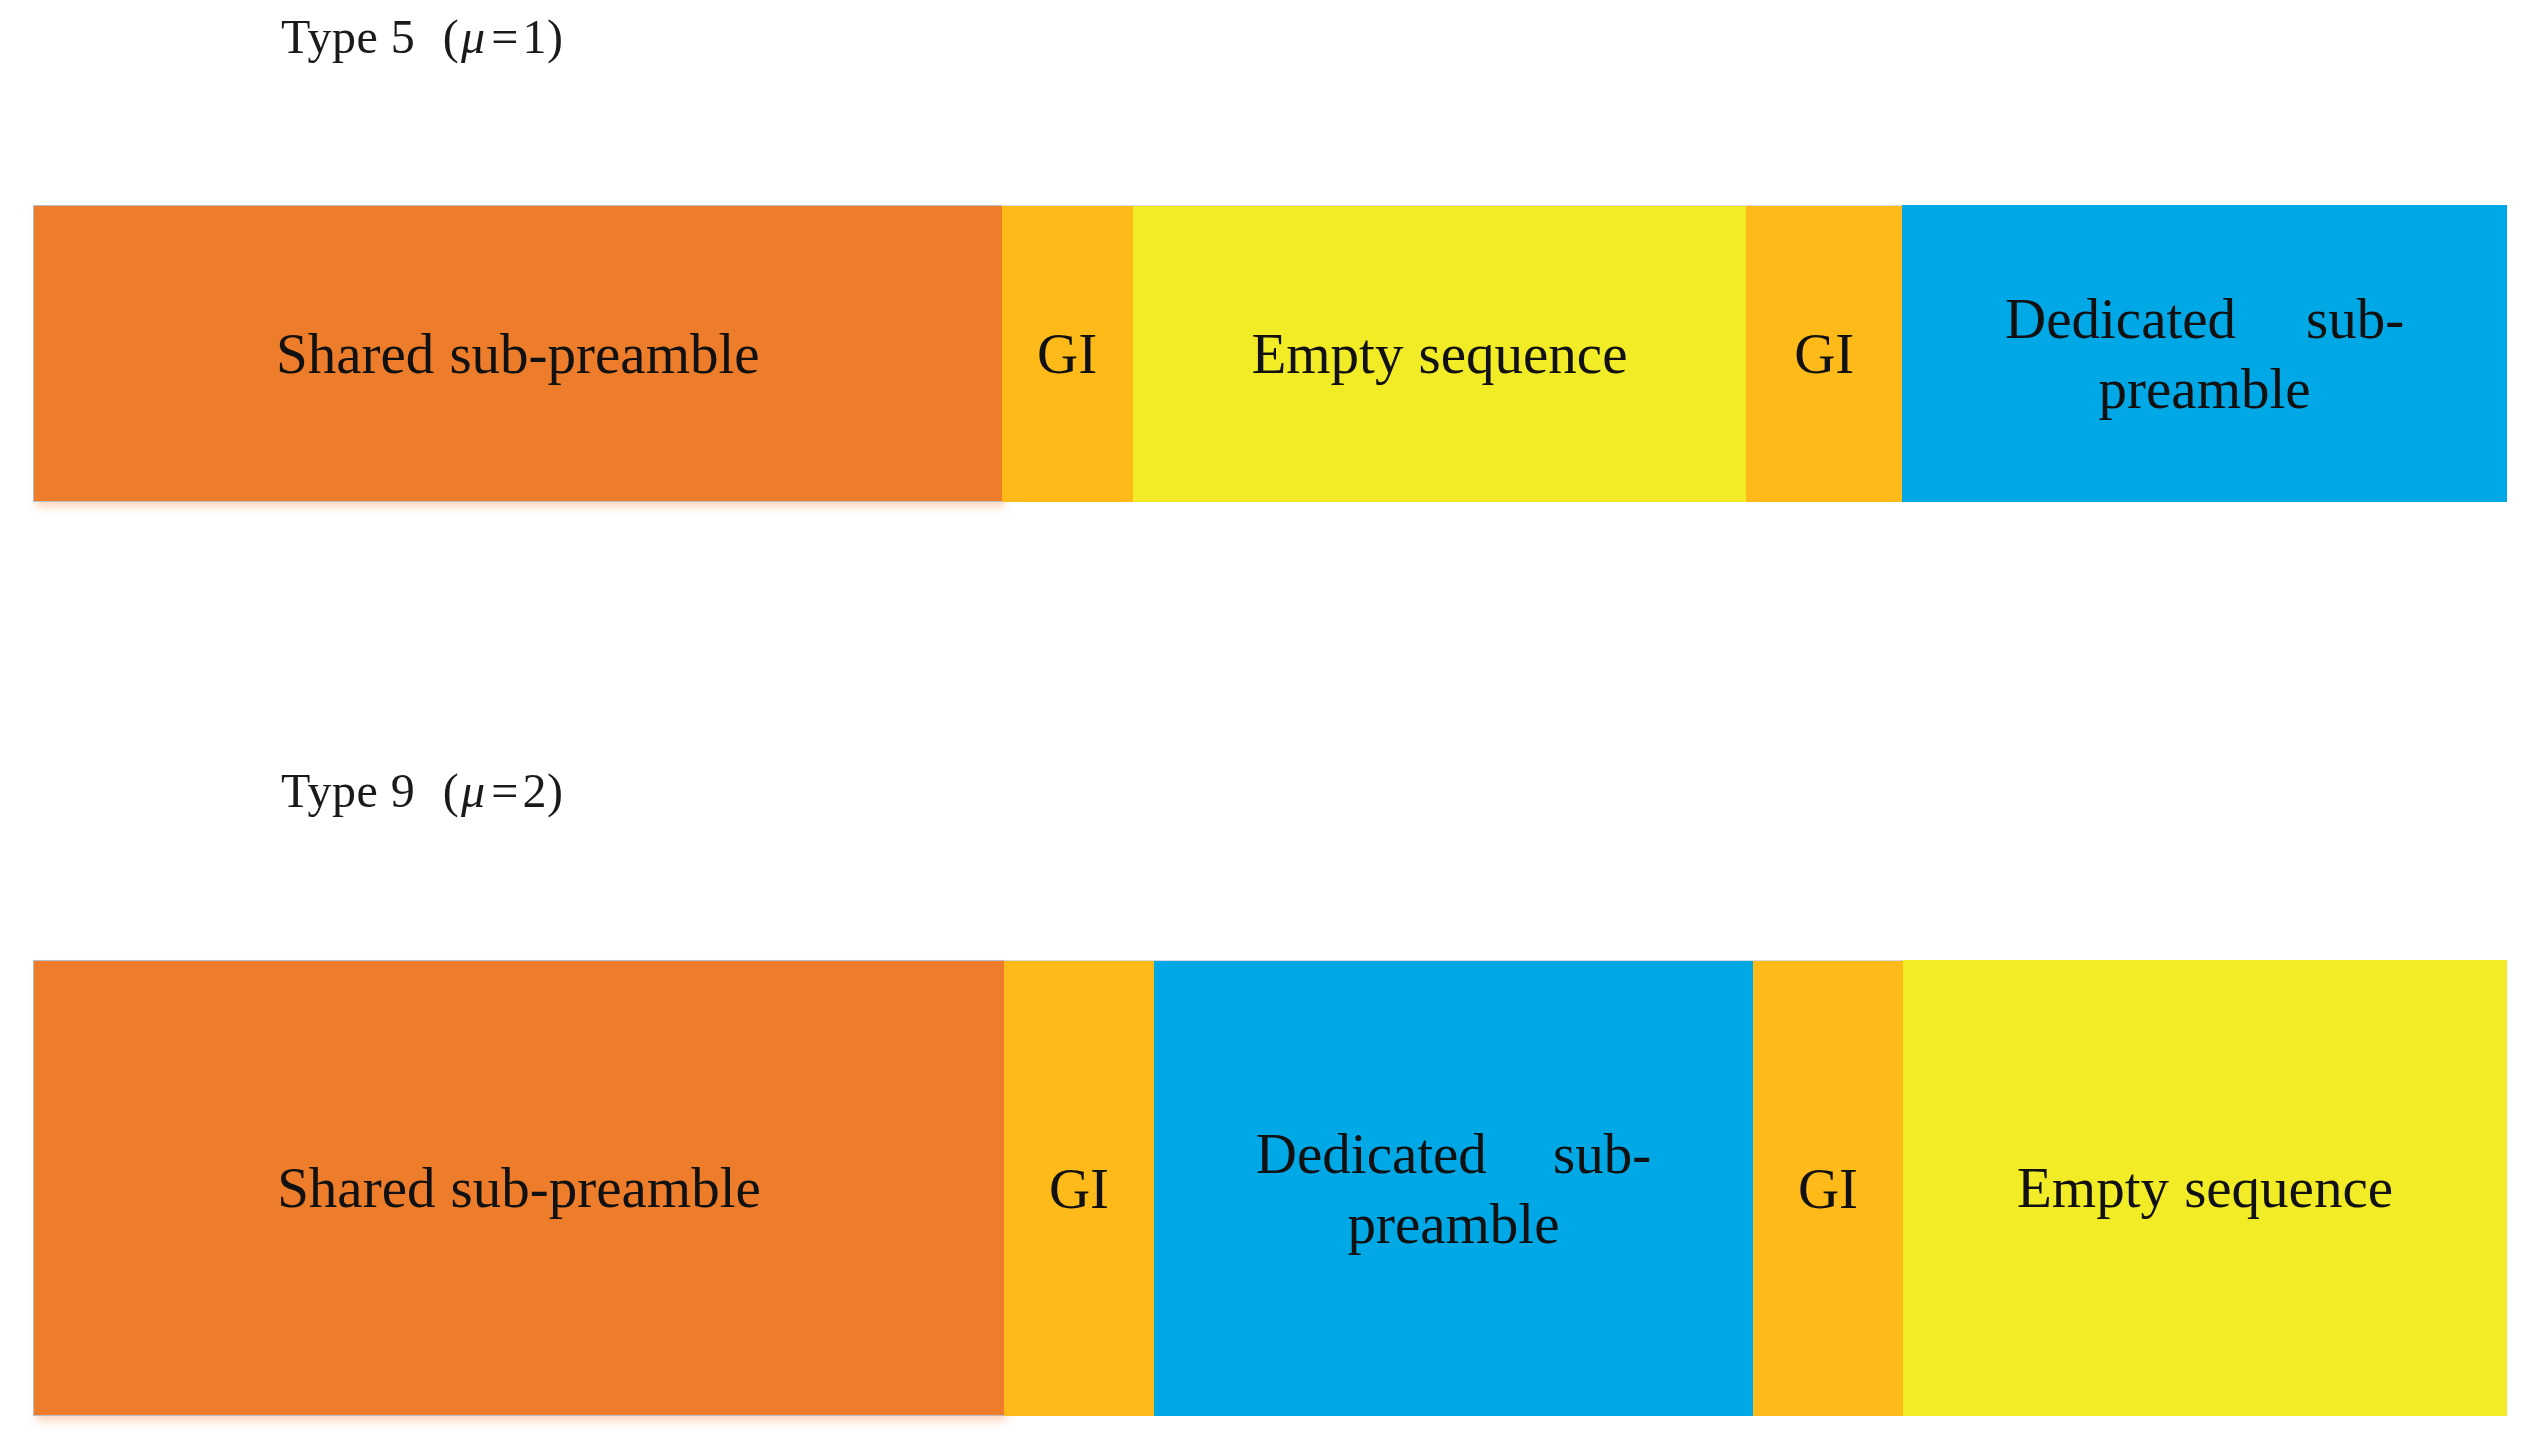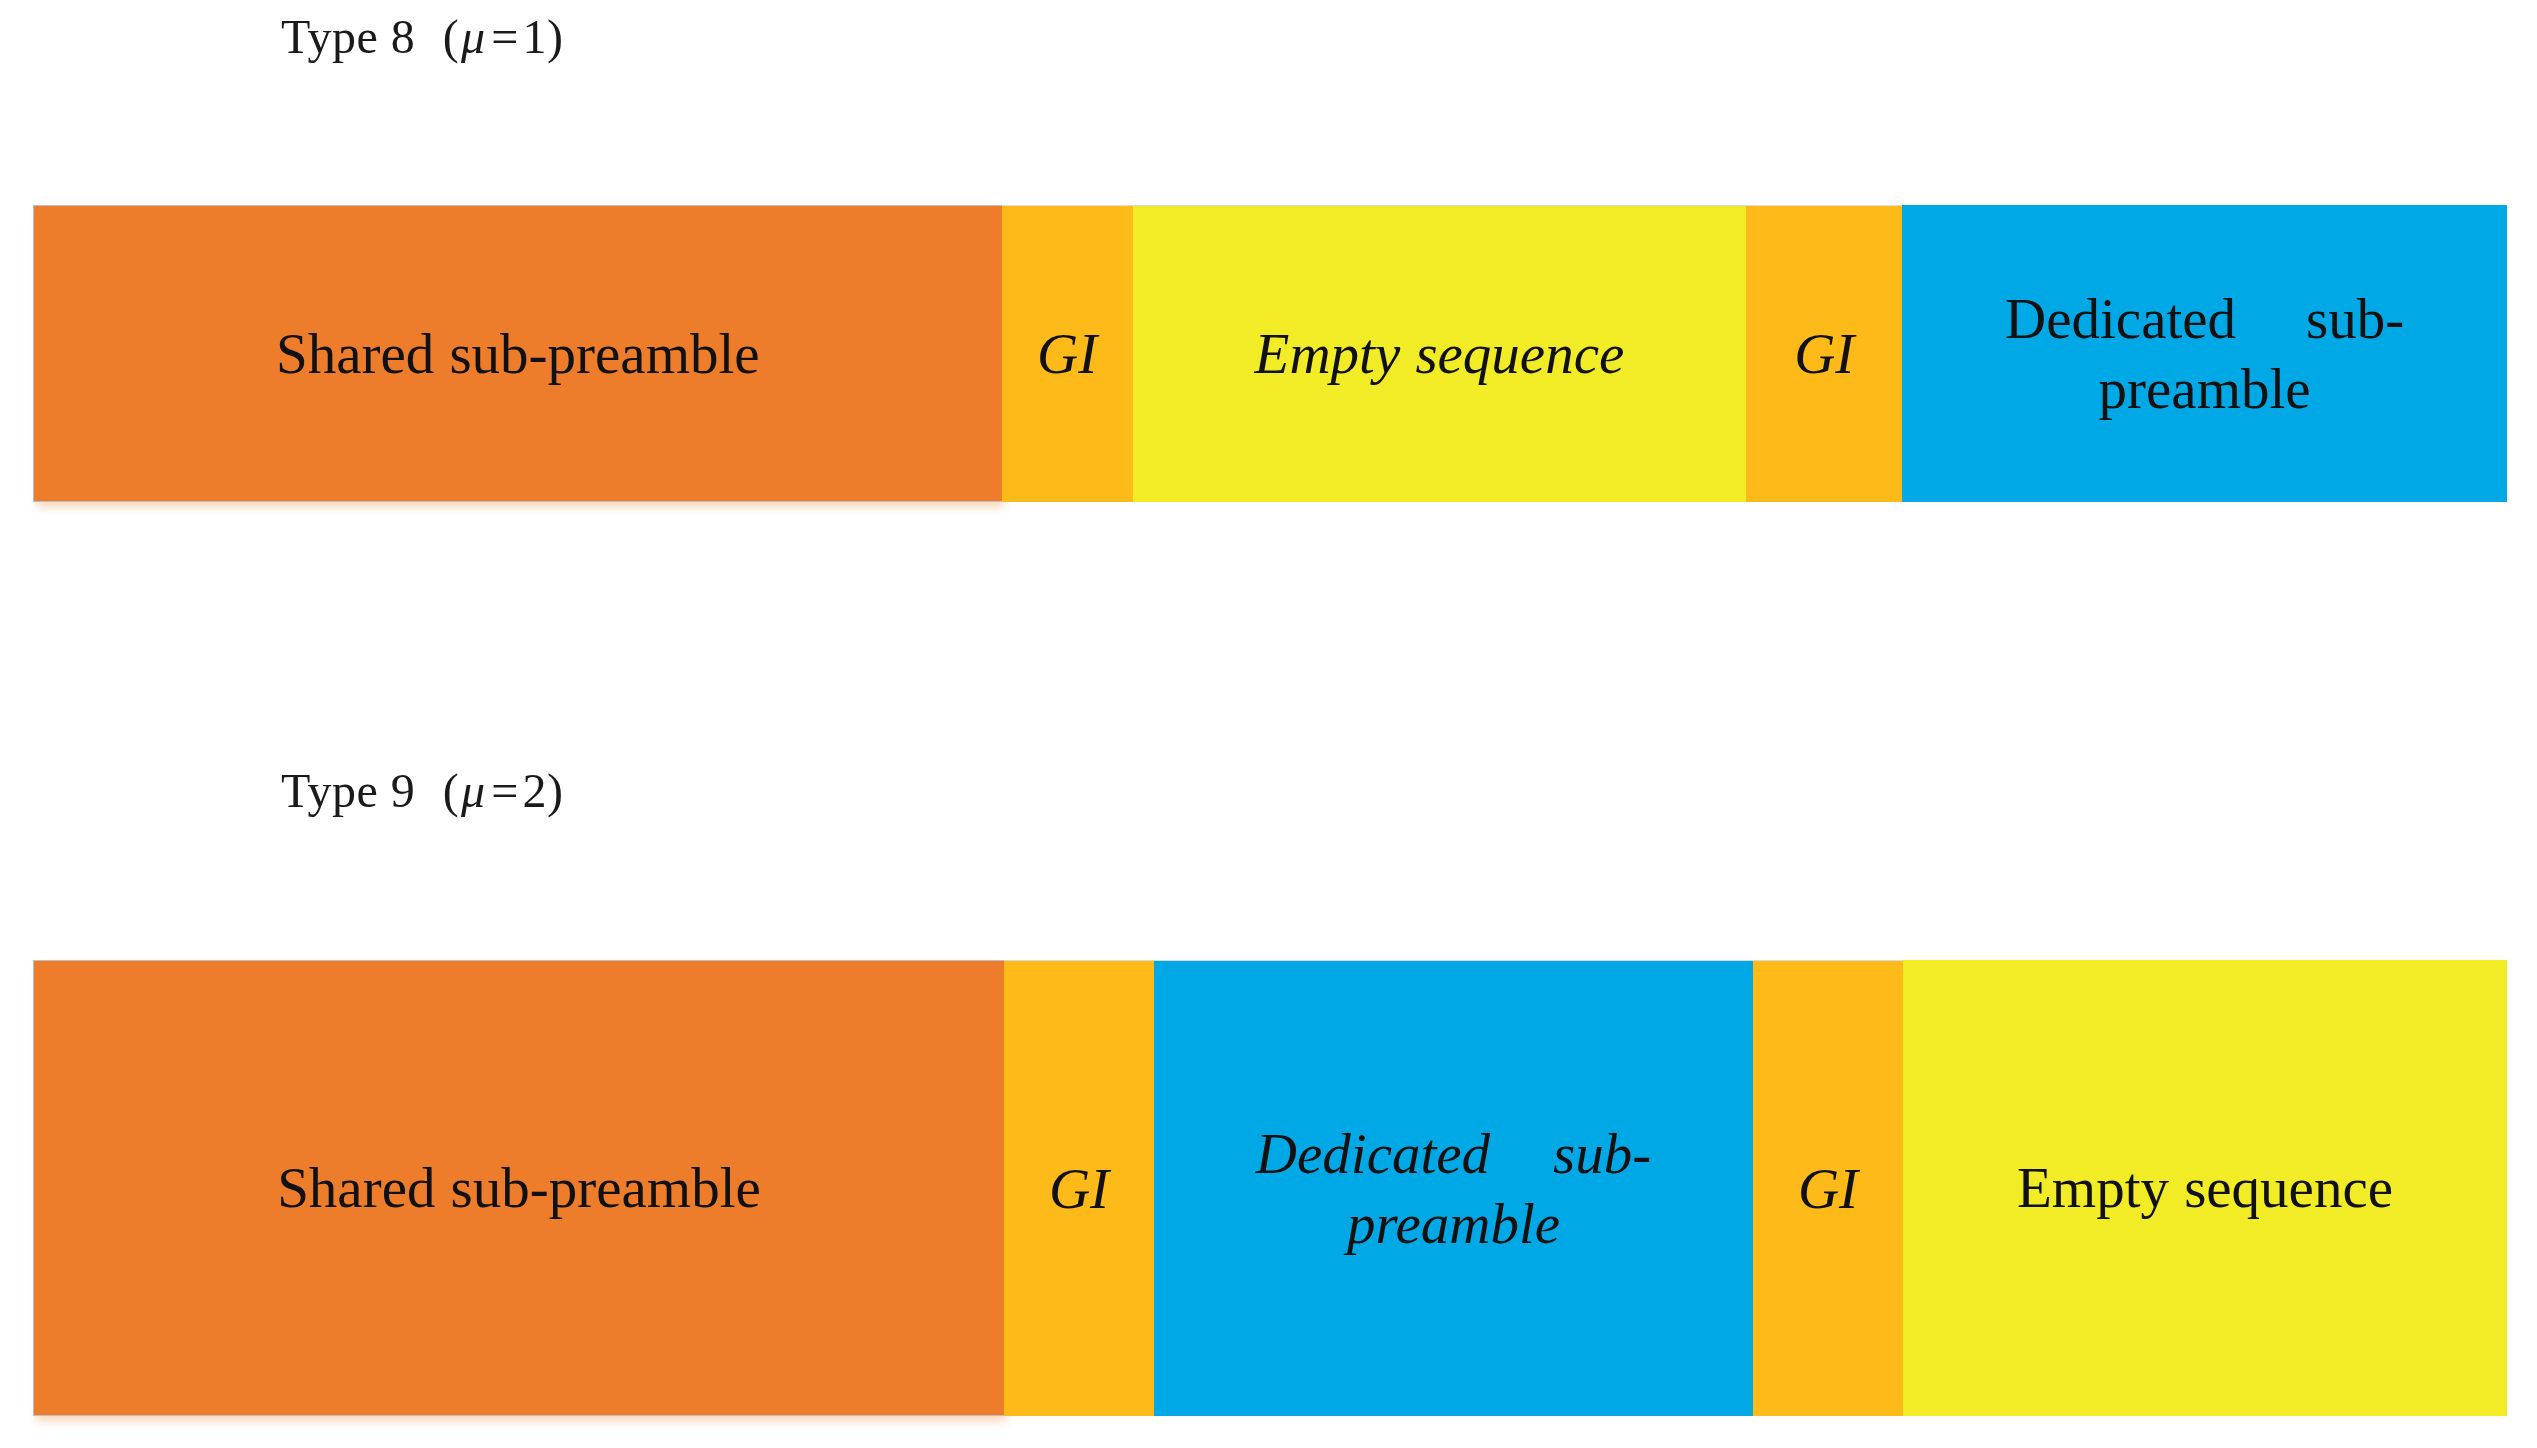--- a/index.html
+++ b/index.html
@@ -73,21 +73,21 @@
     overflow: hidden;
   }
 
   
   .seg.first {
     border-top: 1.8px solid #b9bfc6;
     border-left: 1.8px solid #b9bfc6;
     border-bottom: 1.8px solid #b9bfc6;
     box-shadow: 2.7px 5.5px 8.2px rgba(237, 125, 43, 0.30);
   }
-  .seg.has-top-rule { border-top: 1.8px solid #d7dade; font-style: italic; }
+  .seg.has-top-rule { border-top: 1.8px solid #d7dade; }
 
   .seg-label {
     display: block;
     width: 86%;
     font-family: "Liberation Serif", "DejaVu Serif", serif;
     font-size: 57px;
     line-height: 1.18;
     color: #111111;
     text-align: center;
     word-spacing: 0.9px;
@@ -102,21 +102,21 @@
     font-size: 57px;
     width: 100%;
   }
 </style>
 </head>
 <body>
 
 <div class="canvas">
 
   <div class="caption" id="caption-1">
-    <span class="cap-type">Type 8</span><span class="cap-gap"></span><span class="cap-paren">(</span><span class="cap-mu">μ</span><span class="cap-eq">=</span><span>1</span><span class="cap-paren">)</span>
+    <span class="cap-type">Type 5</span><span class="cap-gap"></span><span class="cap-paren">(</span><span class="cap-mu">μ</span><span class="cap-eq">=</span><span>1</span><span class="cap-paren">)</span>
   </div>
 
   <div class="row" id="row-1">
 
     <div class="seg first" style="width:969px; background:#ED7D2B;">
       <span class="seg-label">Shared sub-preamble</span>
     </div>
 
     <div class="seg has-top-rule" style="width:131px; background:#FDBA19;">
       <span class="seg-label gi">GI</span>

